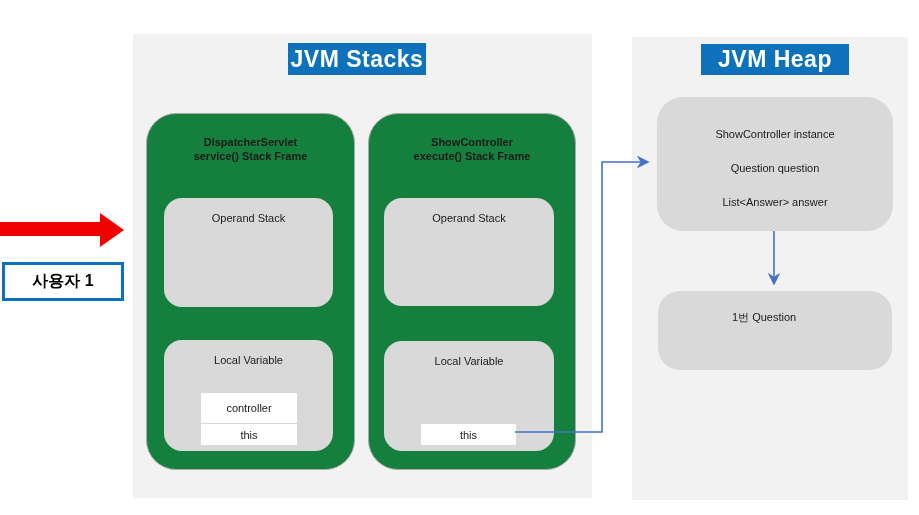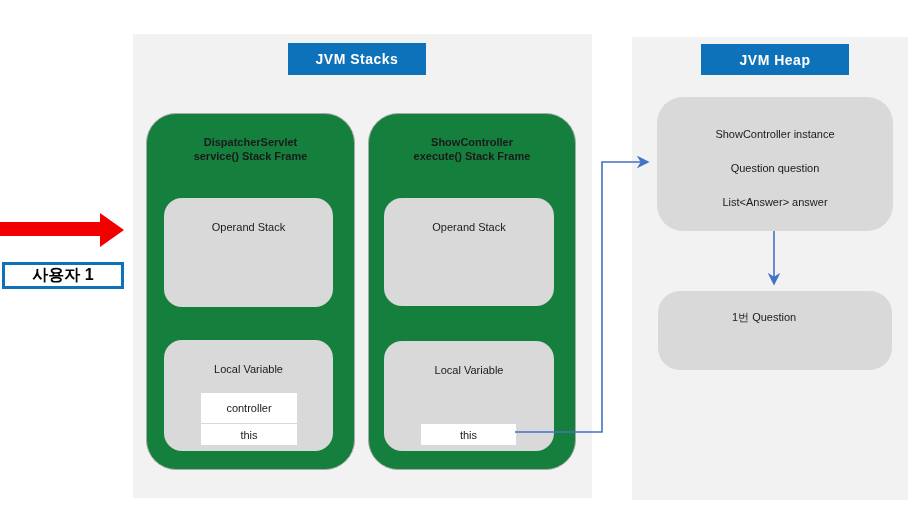--- a/index.html
+++ b/index.html
@@ -14,21 +14,21 @@
     position: absolute;
     background: #f2f2f2;
   }
   .panel-stacks { left: 133px; top: 34px; width: 459px; height: 464px; }
   .panel-heap   { left: 632px; top: 37px; width: 276px; height: 463px; }
   .hdr {
     position: absolute;
     background: #0d72ba;
     color: #ffffff;
     font-weight: bold;
-    font-size: 14px;
+    font-size: 23px;
     display: flex; align-items: center; justify-content: center;
     letter-spacing: 0.5px;
   }
   .hdr-stacks { left: 288px; top: 43px; width: 138px; height: 32px; }
   .hdr-heap   { left: 701px; top: 44px; width: 148px; height: 31px; }
   .frame {
     position: absolute;
     top: 113px; height: 357px;
     background: #15803d;
     border: 1px solid #a9a9a9;
@@ -48,21 +48,21 @@
   .graybox {
     position: absolute;
     background: #d9d9d9;
     border-radius: 18px;
     font-size: 11px;
     color: #1a1a1a;
   }
   .graybox .gb-label {
     display: block;
     text-align: center;
-    padding-top: 23px;
+    padding-top: 14px;
     font-size: 11px;
   }
   .operand { left: 17px; top: 84px;  width: 169px; height: 109px; }
   .localv  { left: 17px; top: 226px; width: 169px; height: 111px; }
   .varbox {
     position: absolute;
     left: 37px; width: 96px; height: 30px;
     background: #ffffff;
     display: flex; align-items: center; justify-content: center;
     font-size: 11px;
@@ -82,21 +82,21 @@
   }
   .heapbox-instance .hline { display: block; line-height: 34px; }
   .heapbox-object {
     left: 658px; top: 291px; width: 234px; height: 79px;
     border-radius: 22px;
     padding: 18px 0 0 74px;
   }
   .heapbox-object .hline { display: block; line-height: 17px; }
   .user-label {
     position: absolute;
-    left: 2px; top: 262px; width: 122px; height: 27px;
+    left: 2px; top: 262px; width: 122px; height: 39px;
     background: #ffffff;
     border: 3px solid #0d72ba;
     display: flex; align-items: center; justify-content: center;
     font-weight: bold;
     font-size: 16px;
     color: #000000;
   }
   svg.overlay {
     position: absolute;
     left: 0; top: 0;

